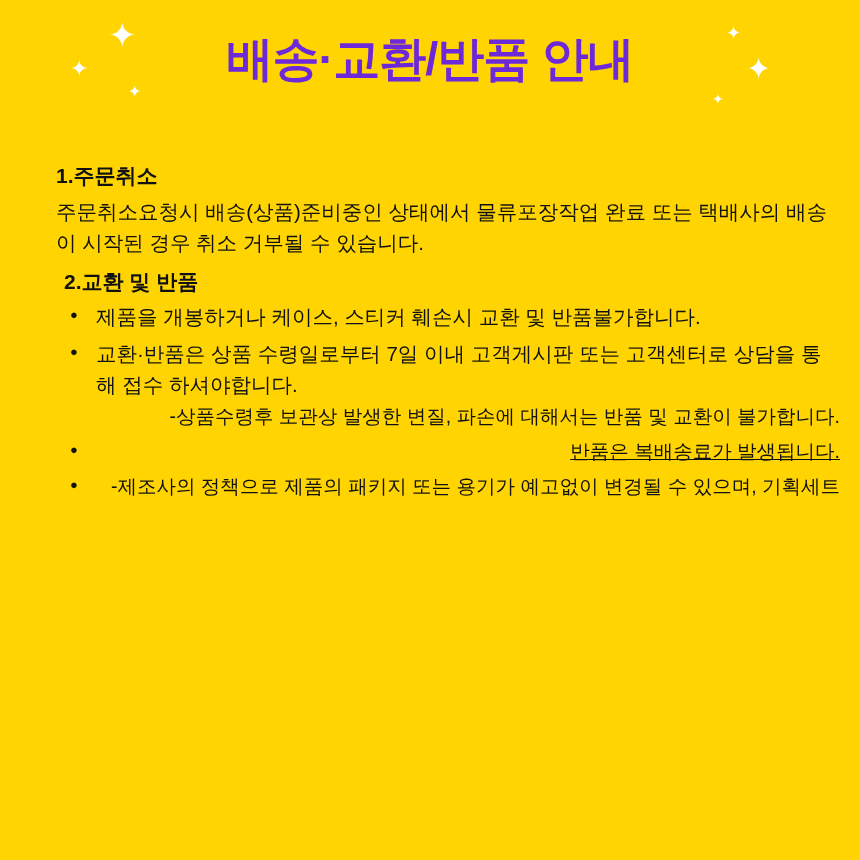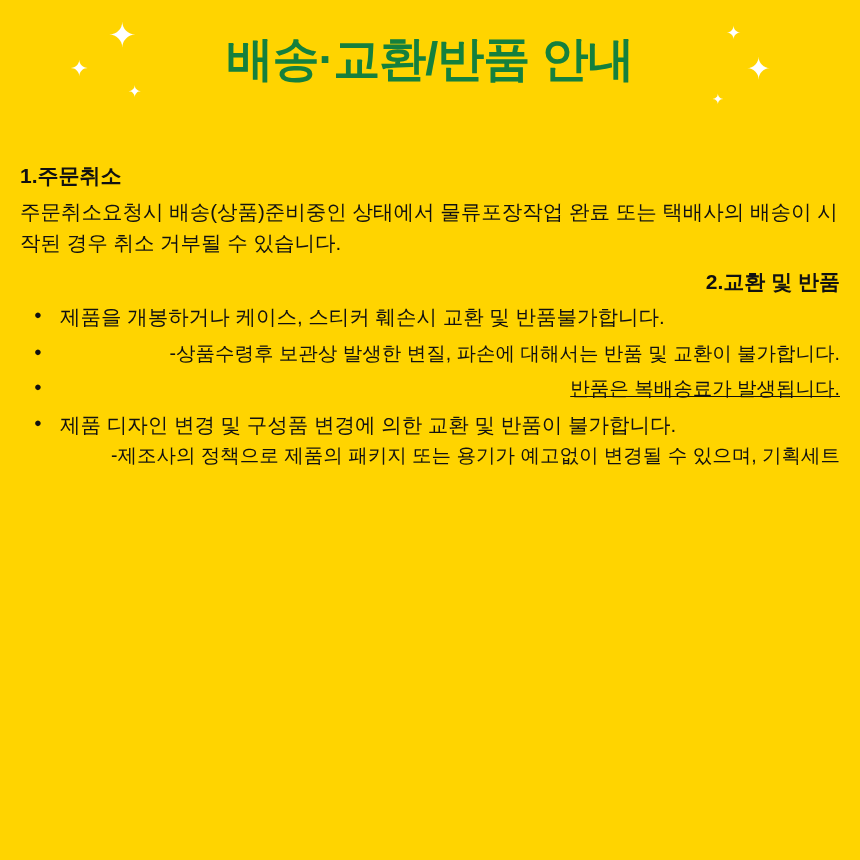--- a/index.html
+++ b/index.html
@@ -26,51 +26,51 @@
     position: relative;
     height: 118px;
     display: flex;
     align-items: center;
     justify-content: center;
   }
   .header-title {
     font-size: 47px;
     font-weight: bold;
     letter-spacing: -1px;
-    color: #15803d;
+    color: #6d28d9;
     white-space: nowrap;
   }
   .sparkle {
     position: absolute;
     color: #ffffff;
     line-height: 1;
     user-select: none;
   }
   .sp1 { left: 108px; top: 18px;  font-size: 34px; }
   .sp2 { left: 70px;  top: 58px;  font-size: 22px; }
   .sp3 { left: 128px; top: 84px;  font-size: 16px; }
   .sp4 { left: 726px; top: 24px;  font-size: 18px; }
   .sp5 { left: 746px; top: 54px;  font-size: 30px; }
   .sp6 { left: 712px; top: 92px;  font-size: 14px; }
 
   
   .content {
     padding: 44px 20px 0 20px;
+    margin-left: 36px;
   }
   .section {
     margin-bottom: 6px;
   }
   .sec-title {
     font-size: 21px;
     font-weight: bold;
     margin-bottom: 6px;
   }
   .sec-title.indent {
     padding-left: 8px;
-    text-align: right;
   }
   .para {
     font-size: 20.5px;
     line-height: 1.52;
     margin: 0 0 10px 0;
   }
 
   ul.bullets {
     list-style: none;
     margin: 0;
@@ -130,30 +130,30 @@
 
     <div class="section">
       <div class="sec-title indent">2.교환 및 반품</div>
       <ul class="bullets">
 
         <li>
           <span>제품을 개봉하거나 케이스, 스티커 훼손시 교환 및 반품불가합니다.</span>
         </li>
 
         <li>
+          <span>교환·반품은 상품 수령일로부터 7일 이내 고객게시판 또는 고객센터로 상담을 통해 접수 하셔야합니다.</span>
           <span class="sub">-상품수령후 보관상 발생한 변질, 파손에 대해서는 반품 및 교환이 불가합니다.</span>
         </li>
 
         <li>
           <span class="sub sub-indent2">반품은 복배송료가 발생됩니다.</span>
         </li>
 
 
         <li>
-          <span>제품 디자인 변경 및 구성품 변경에 의한 교환 및 반품이 불가합니다.</span>
           <span class="sub">-제조사의 정책으로 제품의 패키지 또는 용기가 예고없이 변경될 수 있으며, 기획세트</span>
         </li>
 
       </ul>
     </div>
 
   </div>
 </div>
 
 </body></html>

